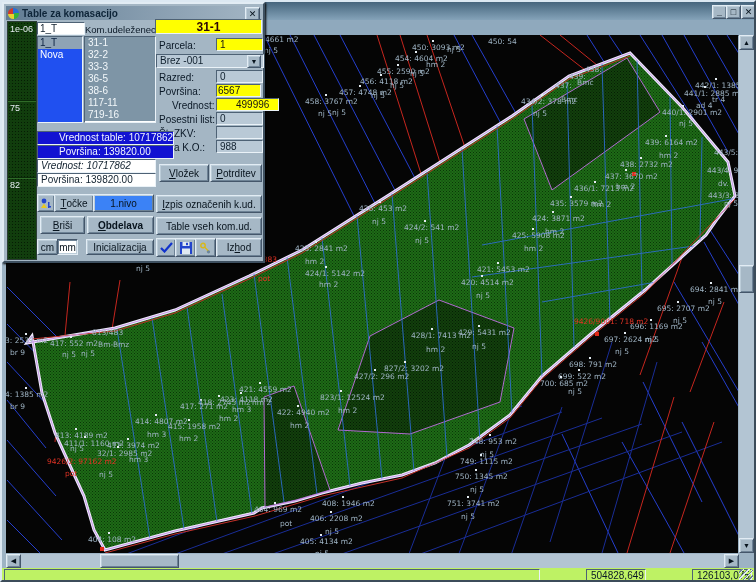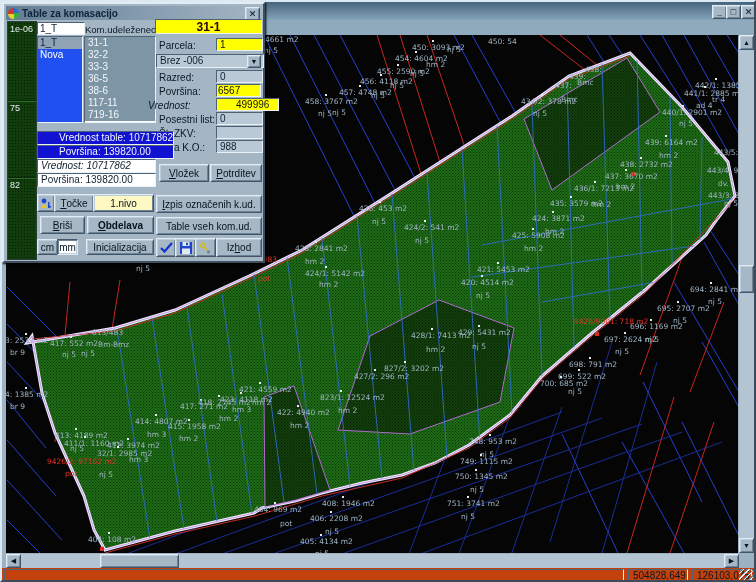--- a/index.html
+++ b/index.html
@@ -29,21 +29,21 @@
   #list-left .it{color:#fff;padding:0 2px;height:12px;line-height:12px;}
   #list-left .it.sel{background:#8fa3b5;color:#0a2040;}
   #list-right{background:#fff;}
   #list-right .it{background:#7e95a6;color:#f2f7fa;padding:0 3px;height:12px;line-height:12px;}
   .yellow{background:#ffff00;color:#141414;font-size:10px;}
   .grayfield{background:#b9c9d6;color:#10202e;font-size:10px;}
   .bluebar{background:#1212d2;color:#f0f5ff;font-size:10px;line-height:12px;padding-left:21px;white-space:nowrap;}
   .whitebar{background:#fff;color:#10202e;font-size:10px;line-height:12px;padding-left:3px;white-space:nowrap;}
   #banner{font-size:12px;font-weight:bold;color:#2d0505;display:flex;align-items:center;justify-content:center;}
   .combo-arrow{width:12px;height:11px;}
-  #statusbar{left:0;top:566px;width:100%;height:14px;background:#c2410c;display:flex;}
+  #statusbar{left:0;top:566px;width:100%;height:14px;background:#bef264;display:flex;gap:42px;}
   .stat{font-size:10px;color:#0a1826;line-height:12px;padding:0 4px;}
   #grip{right:1px;top:567px;width:14px;height:12px;
     background:repeating-linear-gradient(135deg,transparent 0 2px,#6d8295 2px 3px,#e2ecf4 3px 4px);}
   .sb{background:#b3c5d3;}
   u{text-decoration:underline;}
 </style>
 </head>
 <body>
 
 <div id="win">
@@ -403,30 +403,30 @@
         <div class="it">38-6</div>
         <div class="it">117-11</div>
         <div class="it">719-16</div>
       </div>
 
     <div class="abs sunk yellow" id="banner" style="left:151px;top:15px;width:105px;height:13px;">31-1</div>
 
     <div class="abs lbl" style="left:155px;top:36px;">Parcela:</div>
     <div class="abs sunk yellow" style="left:212px;top:34px;width:42px;height:11px;padding-left:3px;">1</div>
 
-    <div class="abs sunk grayfield" style="left:152px;top:50px;width:103px;height:12px;padding-left:3px;line-height:12px;">Brez -006</div>
+    <div class="abs sunk grayfield" style="left:152px;top:50px;width:103px;height:12px;padding-left:3px;line-height:12px;">Brez -001</div>
     <div class="abs out btn combo-arrow" style="left:243px;top:51px;font-size:7px;">▼</div>
 
     <div class="abs lbl" style="left:155px;top:68px;">Razred:</div>
     <div class="abs sunk grayfield" style="left:212px;top:66px;width:42px;height:11px;padding-left:3px;">0</div>
 
     <div class="abs lbl" style="left:155px;top:82px;">Površina:</div>
     <div class="abs sunk yellow" style="left:212px;top:80px;width:42px;height:11px;padding-left:1px;">6567</div>
 
-    <div class="abs lbl" style="left:144px;top:96px;font-style:italic;">Vrednost:</div>
+    <div class="abs lbl" style="left:168px;top:96px;">Vrednost:</div>
     <div class="abs sunk yellow" style="left:212px;top:94px;width:42px;height:11px;padding-left:19px;">499996</div>
 
     <div class="abs lbl" style="left:155px;top:110px;">Posestni list:</div>
     <div class="abs sunk grayfield" style="left:212px;top:108px;width:42px;height:11px;padding-left:3px;">0</div>
 
     <div class="abs lbl" style="left:155px;top:124px;">Št. ZKV:</div>
     <div class="abs sunk grayfield" style="left:212px;top:122px;width:42px;height:11px;padding-left:3px;"></div>
 
     <div class="abs lbl" style="left:155px;top:138px;">Šifra K.O.:</div>
     <div class="abs sunk grayfield" style="left:212px;top:136px;width:42px;height:11px;padding-left:3px;">988</div>
@@ -441,21 +441,21 @@
 
     <div class="abs out btn" style="left:33px;top:190px;width:16px;height:16px;">
       <svg width="12" height="12" viewBox="0 0 12 12">
           <circle cx="4" cy="4" r="2.4" fill="#2244cc"></circle>
           <path d="M1 11 L4 6.5 L7 11 Z" fill="#e8c820"></path>
           <rect x="8" y="5" width="1.5" height="6" fill="#2244cc"></rect>
           <rect x="8" y="9" width="3" height="1.5" fill="#2244cc"></rect>
         </svg>
     </div>
     <div class="abs out btn" style="left:50px;top:190px;width:38px;height:16px;"><u>T</u>očke</div>
-    <div class="abs out btn" style="left:89px;top:190px;width:59px;height:16px;background:#fef9c3;">1.nivo</div>
+    <div class="abs out btn" style="left:89px;top:190px;width:59px;height:16px;background:#3b82f6;">1.nivo</div>
 
     <div class="abs out btn" style="left:36px;top:212px;width:43px;height:16px;"><u>B</u>riši</div>
     <div class="abs out btn" style="left:83px;top:212px;width:65px;height:16px;font-weight:bold;"><u>O</u>bdelava</div>
 
     <div class="abs out btn" style="left:33px;top:235px;width:19px;height:14px;">cm</div>
     <div class="abs in btn" style="left:53px;top:235px;width:19px;height:14px;background:#fff;">mm</div>
     <div class="abs out btn" style="left:82px;top:235px;width:66px;height:14px;">Inicializacija</div>
 
     <div class="abs out btn" style="left:152px;top:191px;width:104px;height:16px;"><u>I</u>zpis označenih k.ud.</div>
     <div class="abs out btn" style="left:152px;top:213px;width:104px;height:16px;">Table vseh kom.ud.</div>

